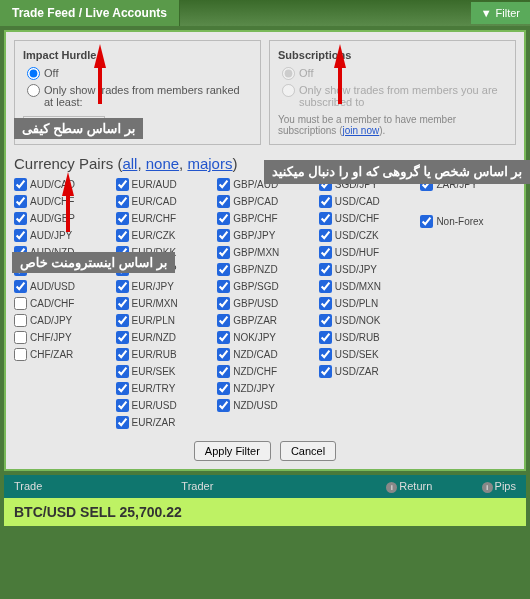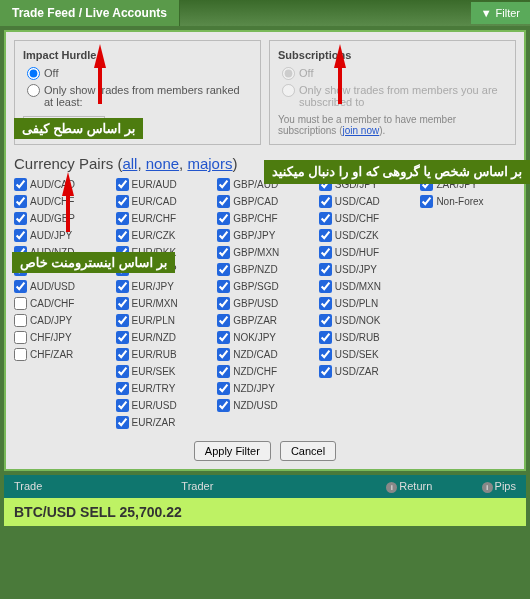--- a/index.html
+++ b/index.html
@@ -23,21 +23,21 @@
 .pair input{width:13px;height:13px;accent-color:#2266dd}
 .btns{text-align:center;margin-top:10px}
 .btns button{background:#f0f0f0;border:1px solid #888;border-radius:3px;padding:3px 10px;font-size:11px;margin:0 3px;cursor:pointer}
 .tbl-hdr{background:#0f766e;color:#ddd;display:flex;padding:5px 10px;font-size:11px;margin:4px 4px 0}
 .tbl-hdr>div:nth-child(1){flex:2}
 .tbl-hdr>div:nth-child(2){flex:2}
 .tbl-hdr>div:nth-child(3){flex:1;text-align:right}
 .tbl-hdr>div:nth-child(4){flex:1;text-align:right}
 .tbl-row{background:#bef264;padding:6px 10px;margin:0 4px;font-size:14px;font-weight:bold;color:#333}
 .overlay{position:absolute;pointer-events:none}
-.anno{background:#4d7c0f;color:#fff;font-weight:bold;padding:3px 8px;font-size:13px;white-space:nowrap;direction:rtl}
+.anno{background:#737373;color:#fff;font-weight:bold;padding:3px 8px;font-size:13px;white-space:nowrap;direction:rtl}
 .arrow{width:0;height:0;border-left:6px solid transparent;border-right:6px solid transparent;border-bottom:24px solid #d00;position:absolute}
 .arrow::after{content:'';position:absolute;left:-2px;top:20px;width:4px;height:40px;background:#d00}
 .info{display:inline-block;width:11px;height:11px;border-radius:50%;background:#888;color:#fff;text-align:center;line-height:11px;font-size:8px;margin-right:2px}
 </style>
 </head>
 <body>
 
 <div class="hdr">
   <div class="tab">Trade Feed / Live Accounts</div>
   <div class="filter-btn">
@@ -298,21 +298,21 @@
         <label class="pair">
           <input type="checkbox" checked="" style="">
           <span>USD/ZAR</span>
         </label>
       </div>
     <div class="col" id="c5">
         <label class="pair">
           <input type="checkbox" checked="" style="">
           <span>ZAR/JPY</span>
         </label>
-        <label class="pair" style="">
+        <label class="pair" style="margin-top: 20px;">
           <input type="checkbox" checked="" style="">
           <span>Non-Forex</span>
         </label>
       </div>
   </div>
 
   <div class="btns">
     <button>Apply Filter</button>
     <button>Cancel</button>
   </div>

